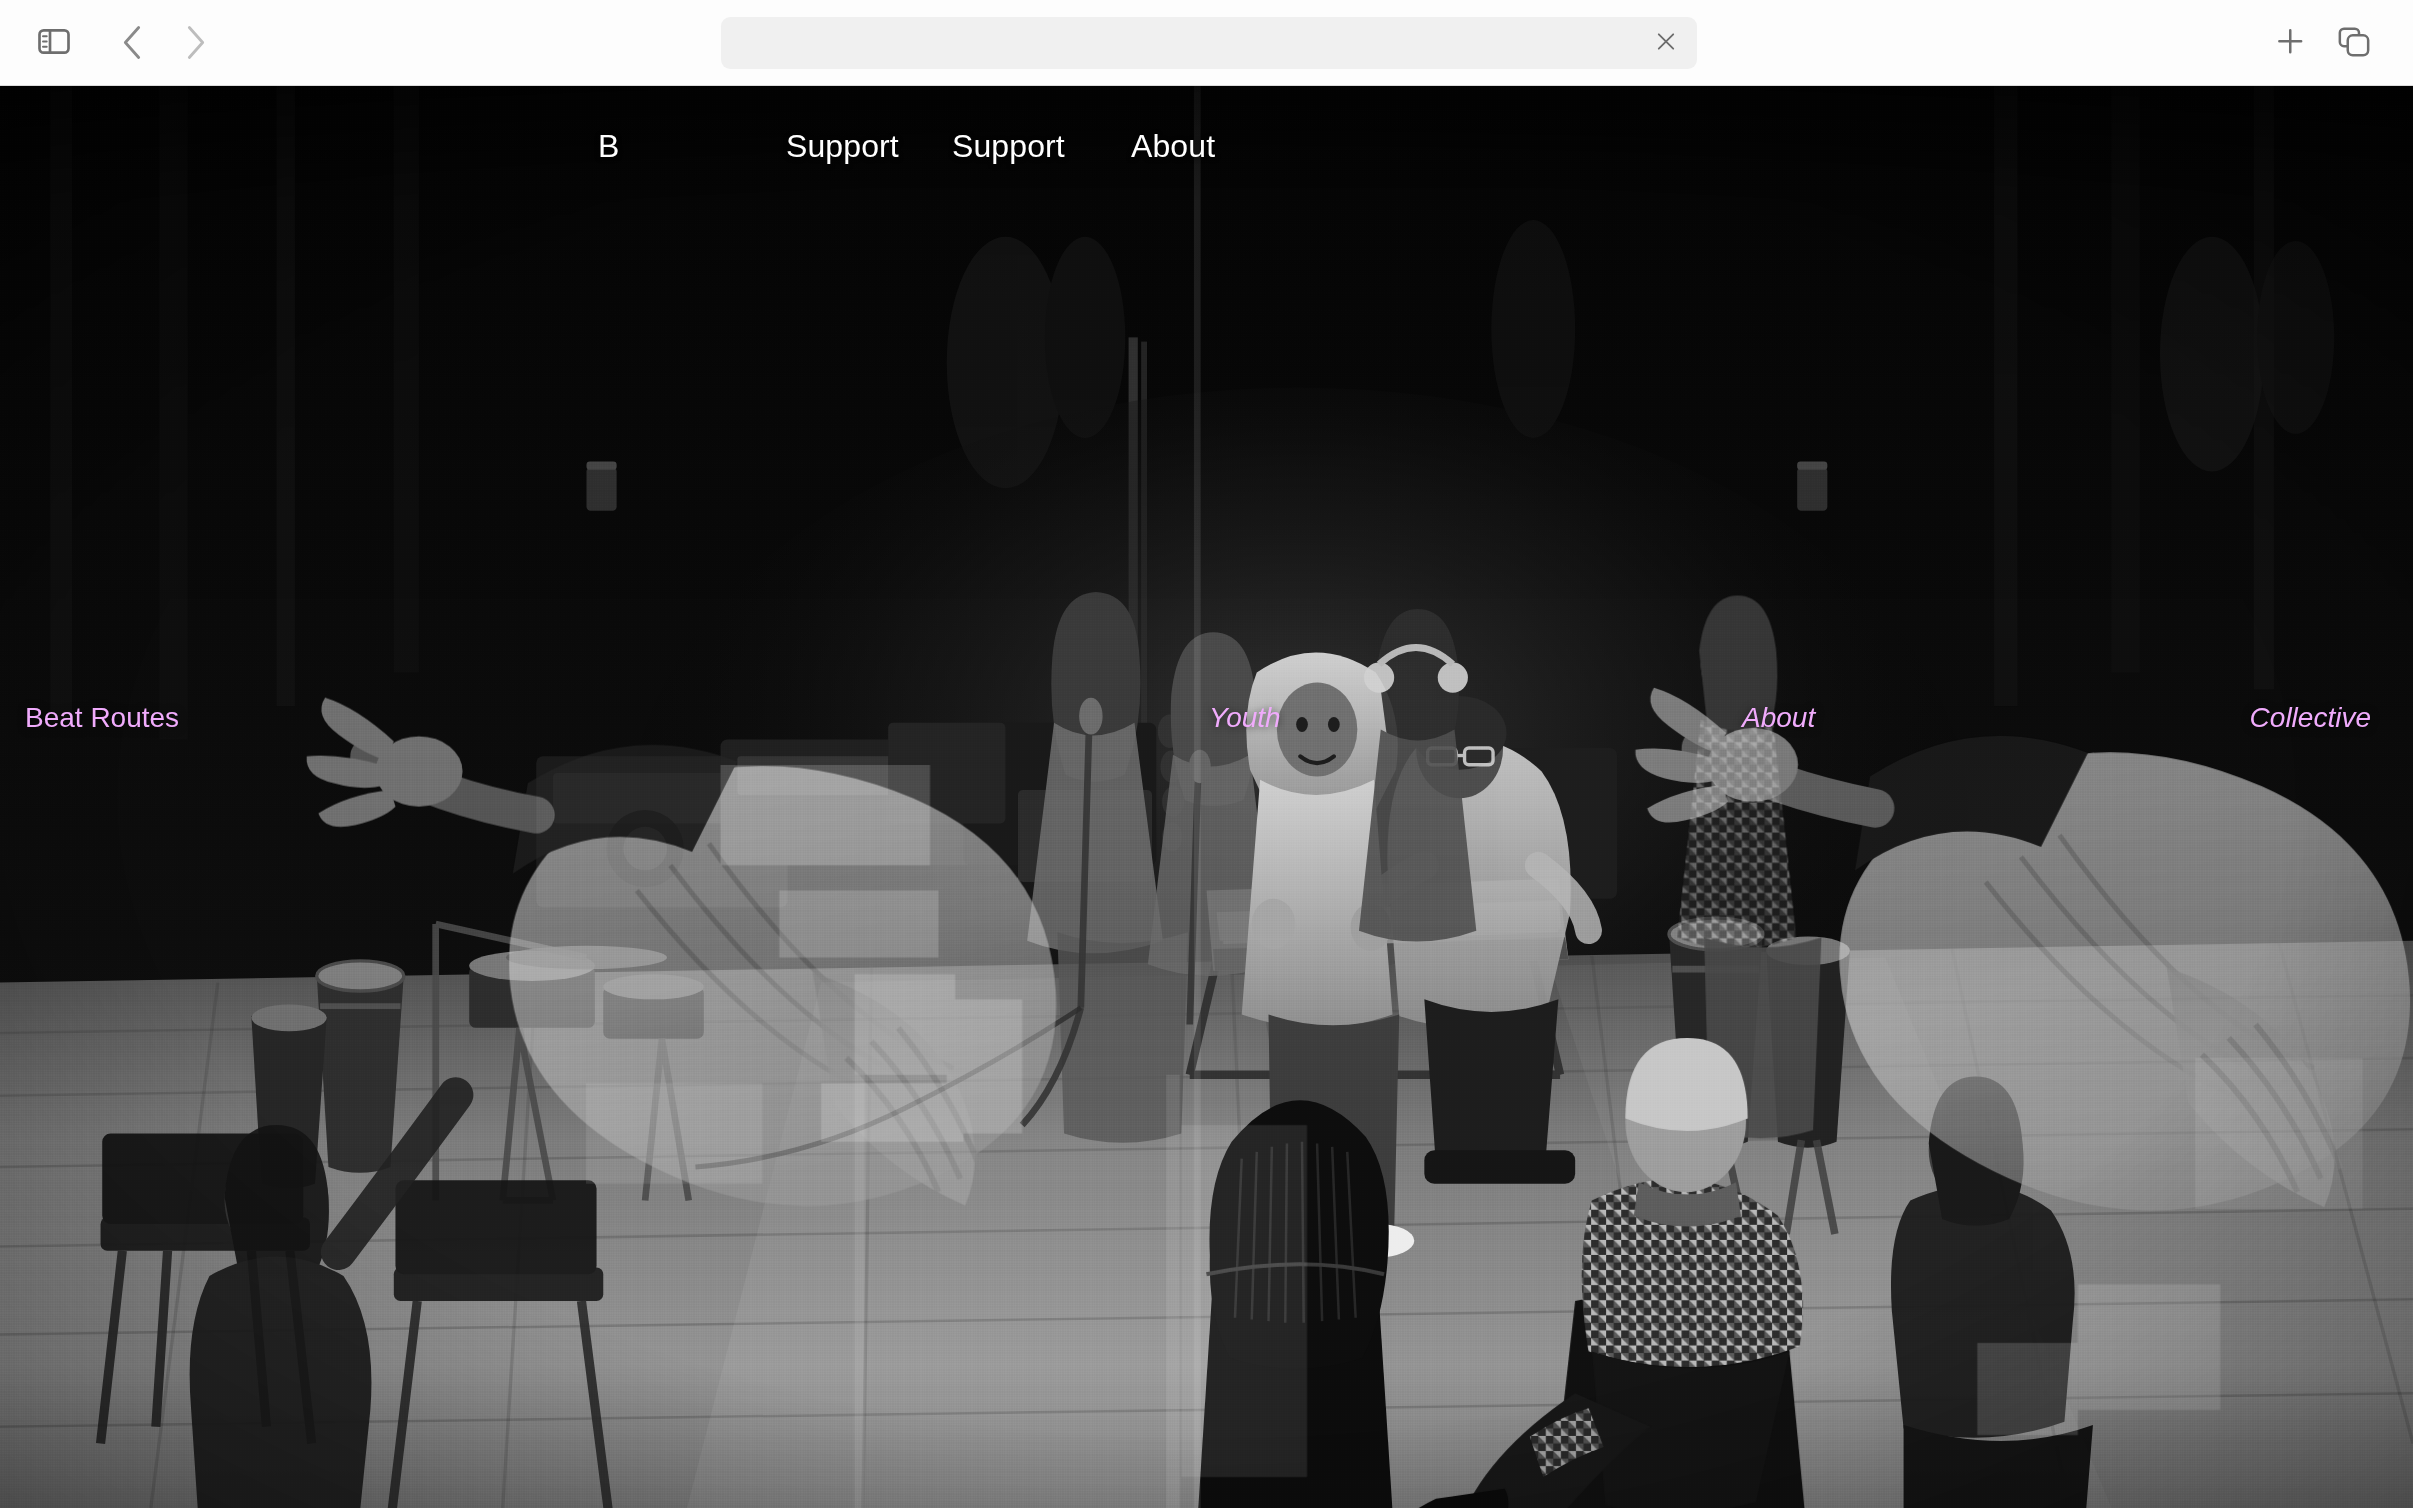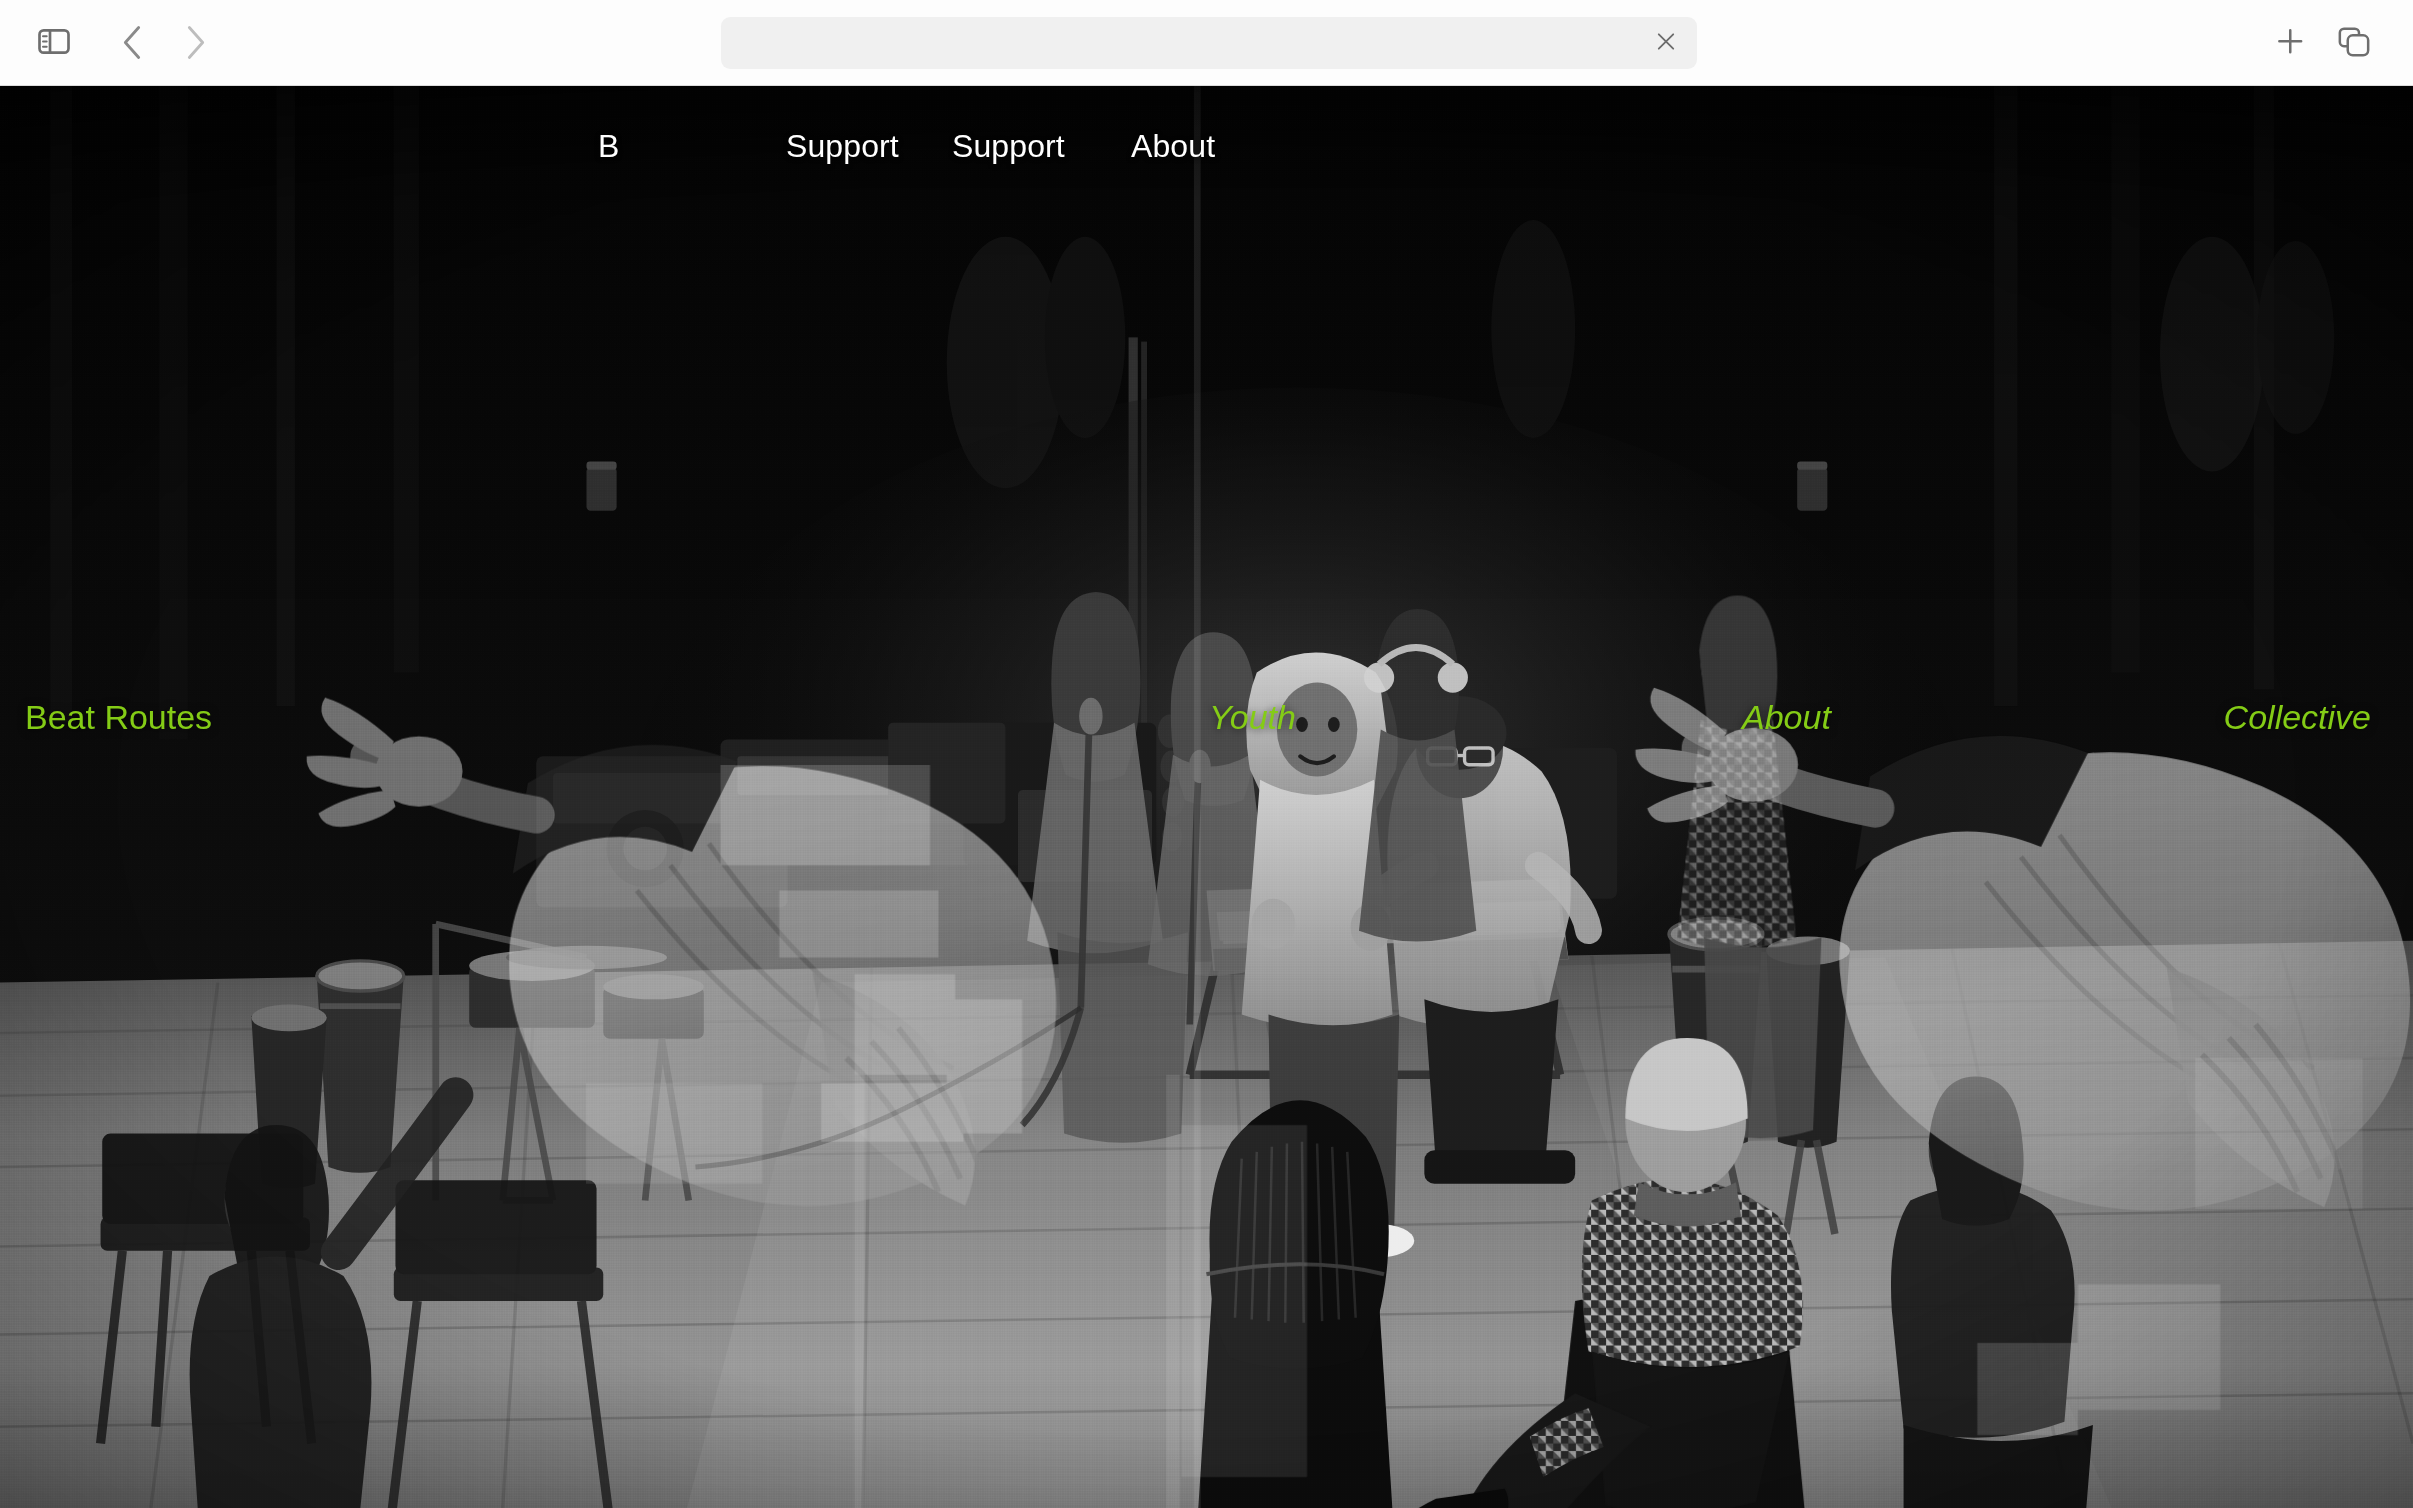--- a/index.html
+++ b/index.html
@@ -104,22 +104,22 @@
   #nav-link-support{  left:952px; }
   #nav-link-about{    left:1131px; }
 
   
   #headline-row{
     position:absolute; left:0; top:602px; width:2413px; height:59px;
     z-index:10;
   }
   .headline-word{
     position:absolute;
-    color:#84cc16;
-    font-size:34px;
+    color:#f0abfc;
+    font-size:28px;
     font-weight:400;
     line-height:59px;
     white-space:nowrap;
     text-shadow:0 0.8px 8.4px rgba(0,0,0,.6);
     cursor:default;
   }
   .headline-word.italic{ font-style:italic; }
   #headline-beat-routes{ left:25px; }
   #headline-youth{      left:1209px; }
   #headline-arts{       left:1742px; }

